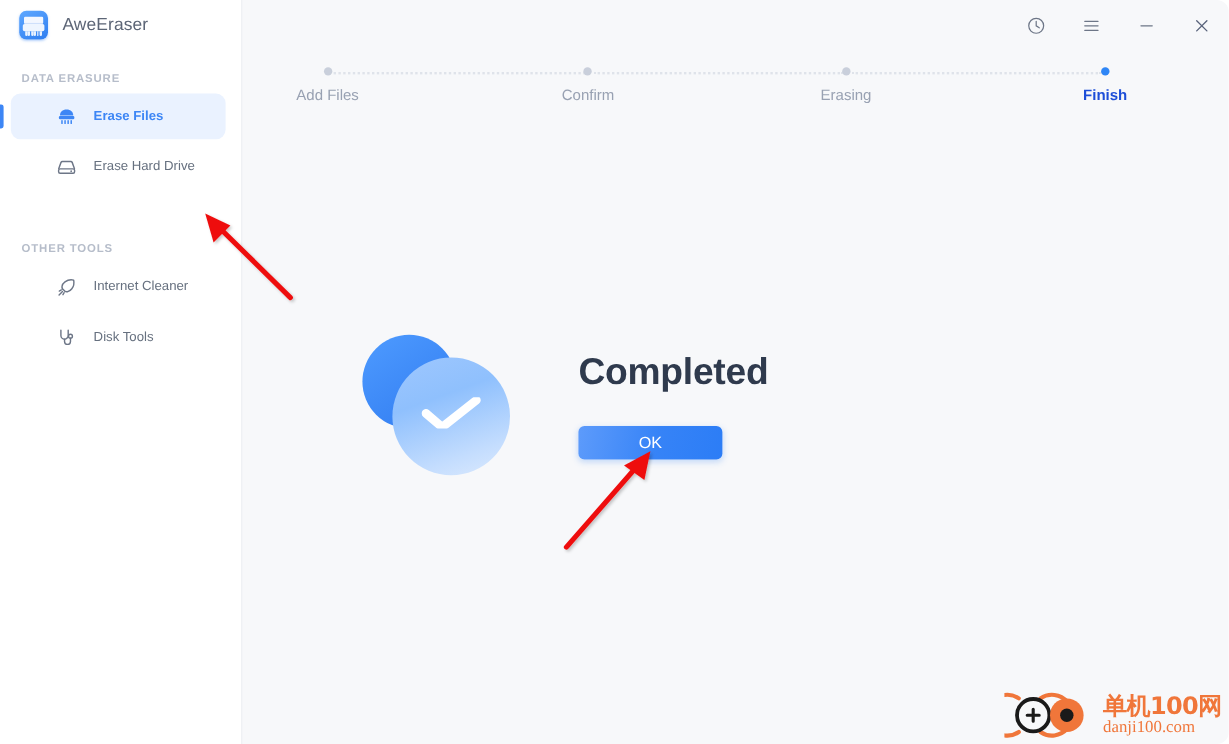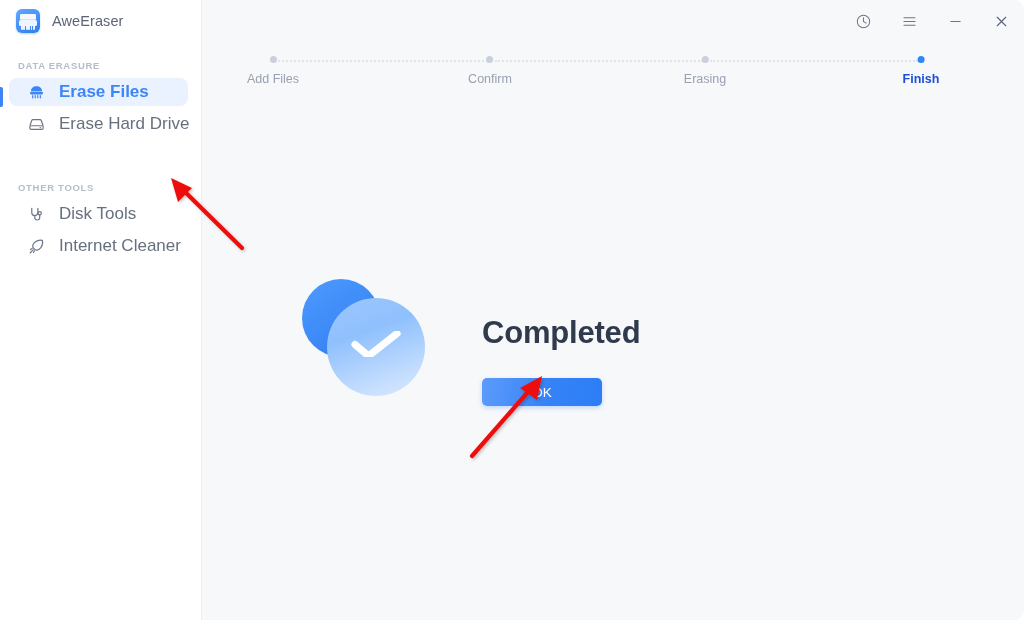--- a/index.html
+++ b/index.html
@@ -61,25 +61,25 @@
 
   .sec-label {
     margin: 18px 0 7px 18px;
     font-size: 9.5px; letter-spacing: .7px;
     color: #b6bdca; text-transform: uppercase; font-weight: bold;
   }
 
   .nav-item {
     position: relative;
     display: flex; align-items: center;
-    height: 28px;
+    height: 38px;
     margin: 4px 13px 4px 9px;
-    padding-left: 17px;
+    padding-left: 36px;
     border-radius: 8px;
-    color: #66707f; font-size: 17px;
+    color: #66707f; font-size: 11px;
     cursor: pointer;
   }
   .nav-item .nav-ico {
     width: 20px; height: 20px;
     display: flex; align-items: center; justify-content: center;
     flex: 0 0 auto;
   }
   .nav-item .nav-ico svg { display: block; }
   .nav-item .nav-label { margin-left: 13px; white-space: nowrap; }
 
@@ -129,23 +129,23 @@
   .step.done .slabel { color: #1d4ed8; font-weight: bold; text-align: right; }
 
   .step-line {
     position: absolute; top: 59.5px; height: 2px;
     border-top: 2px dotted #dfe3ea;
   }
 
   
   .hero {
     position: absolute;
-    left: 296px; top: 236px;
+    left: 296px; top: 252px;
     width: 600px; height: 170px;
-    display: flex; align-items: flex-end;
+    display: flex; align-items: center;
   }
   .hero-icon {
     position: relative;
     width: 132px; height: 130px; flex: 0 0 auto;
     margin-top: 8px;
   }
   .circ-back {
     position: absolute; left: 6px; top: 3px;
     width: 78px; height: 78px; border-radius: 50%;
     background: linear-gradient(145deg, #4e9bff 0%, #2f7af0 100%);
@@ -250,37 +250,37 @@
         </svg>
       </span>
       <span class="nav-label">Erase Hard Drive</span>
     </div>
 
 
     <div class="sec-label" style="margin-top:44px;">OTHER TOOLS</div>
 
     <div class="nav-item">
       <span class="nav-ico">
+        <svg width="19" height="19" viewBox="0 0 20 20" fill="none" stroke="#6d7687" stroke-width="1.25" stroke-linecap="round" stroke-linejoin="round">
+          <path d="M7.6 12.4 C5 11 5.6 7.4 8.6 5.2 C11 3.4 14.4 3.2 16.2 3.6 C16.6 5.4 16.4 8.8 14.6 11.2 C12.4 14.2 8.8 14.8 7.6 12.4 Z"></path>
+          <path d="M6.4 13.6 L3.4 16.6 M5.4 12.2 L3.6 13.2 M7.8 14.6 L6.8 16.4"></path>
+        </svg>
+      </span>
+      <span class="nav-label">Internet Cleaner</span>
+    </div>
+
+    <div class="nav-item">
+      <span class="nav-ico">
         <svg width="19" height="19" viewBox="0 0 20 20" fill="none" stroke="#6d7687" stroke-width="1.25" stroke-linecap="round">
           <path d="M5 3.4 V8 A3.2 3.2 0 0 0 11.4 8 V3.4"></path>
           <path d="M8.2 11.2 V13.2 A2.6 2.6 0 0 0 13.4 13.2 V10.4"></path>
           <circle cx="13.4" cy="8.6" r="1.7"></circle>
         </svg>
       </span>
       <span class="nav-label">Disk Tools</span>
-    </div>
-
-    <div class="nav-item">
-      <span class="nav-ico">
-        <svg width="19" height="19" viewBox="0 0 20 20" fill="none" stroke="#6d7687" stroke-width="1.25" stroke-linecap="round" stroke-linejoin="round">
-          <path d="M7.6 12.4 C5 11 5.6 7.4 8.6 5.2 C11 3.4 14.4 3.2 16.2 3.6 C16.6 5.4 16.4 8.8 14.6 11.2 C12.4 14.2 8.8 14.8 7.6 12.4 Z"></path>
-          <path d="M6.4 13.6 L3.4 16.6 M5.4 12.2 L3.6 13.2 M7.8 14.6 L6.8 16.4"></path>
-        </svg>
-      </span>
-      <span class="nav-label">Internet Cleaner</span>
     </div>
 
   </div>
 
   <div class="titlebar-ctrls">
     <div class="tb-btn">
       <svg width="17" height="17" viewBox="0 0 20 20" fill="none" stroke="#6d7687" stroke-width="1.2" stroke-linecap="round">
         <circle cx="10" cy="10" r="7.3"></circle>
         <path d="M10 5.6 V10 L13 12"></path>
       </svg>
@@ -358,14 +358,28 @@
       <filter id="sh2" x="-30%" y="-30%" width="170%" height="170%">
         <feDropShadow dx="1.5" dy="1.5" stdDeviation="1.4" flood-color="#000" flood-opacity="0.22"></feDropShadow>
       </filter>
     </defs>
     <g filter="url(#sh2)">
       <path d="M14 84 L76 13" stroke="#ee1111" stroke-width="4.2" stroke-linecap="round"></path>
       <path d="M84 4 L79 28 L62 16 Z" fill="#ee1111"></path>
     </g>
   </svg>
 
+  <div class="watermark">
+    <svg width="78" height="44" viewBox="0 0 78 44">
+      <path d="M12 8 A17 17 0 1 0 12 36" stroke="#f0763a" stroke-width="3.4" fill="none" stroke-linecap="round"></path>
+      <path d="M30 8 A17 17 0 1 1 30 36" stroke="#f0763a" stroke-width="3.4" fill="none" stroke-linecap="round"></path>
+      <circle cx="24" cy="22" r="13.5" fill="none" stroke="#1a1a1a" stroke-width="3.2"></circle>
+      <path d="M19 22h10 M24 17v10" stroke="#1a1a1a" stroke-width="2.6" stroke-linecap="round"></path>
+      <circle cx="52" cy="22" r="14" fill="#f0763a"></circle>
+      <circle cx="52" cy="22" r="5.6" fill="#1a1a1a"></circle>
+    </svg>
+    <div class="wm-text">
+      <div class="wm-cn">单机100网</div>
+      <div class="wm-en">danji100.com</div>
+    </div>
+  </div>
 
 </div>
 
 </body></html>

